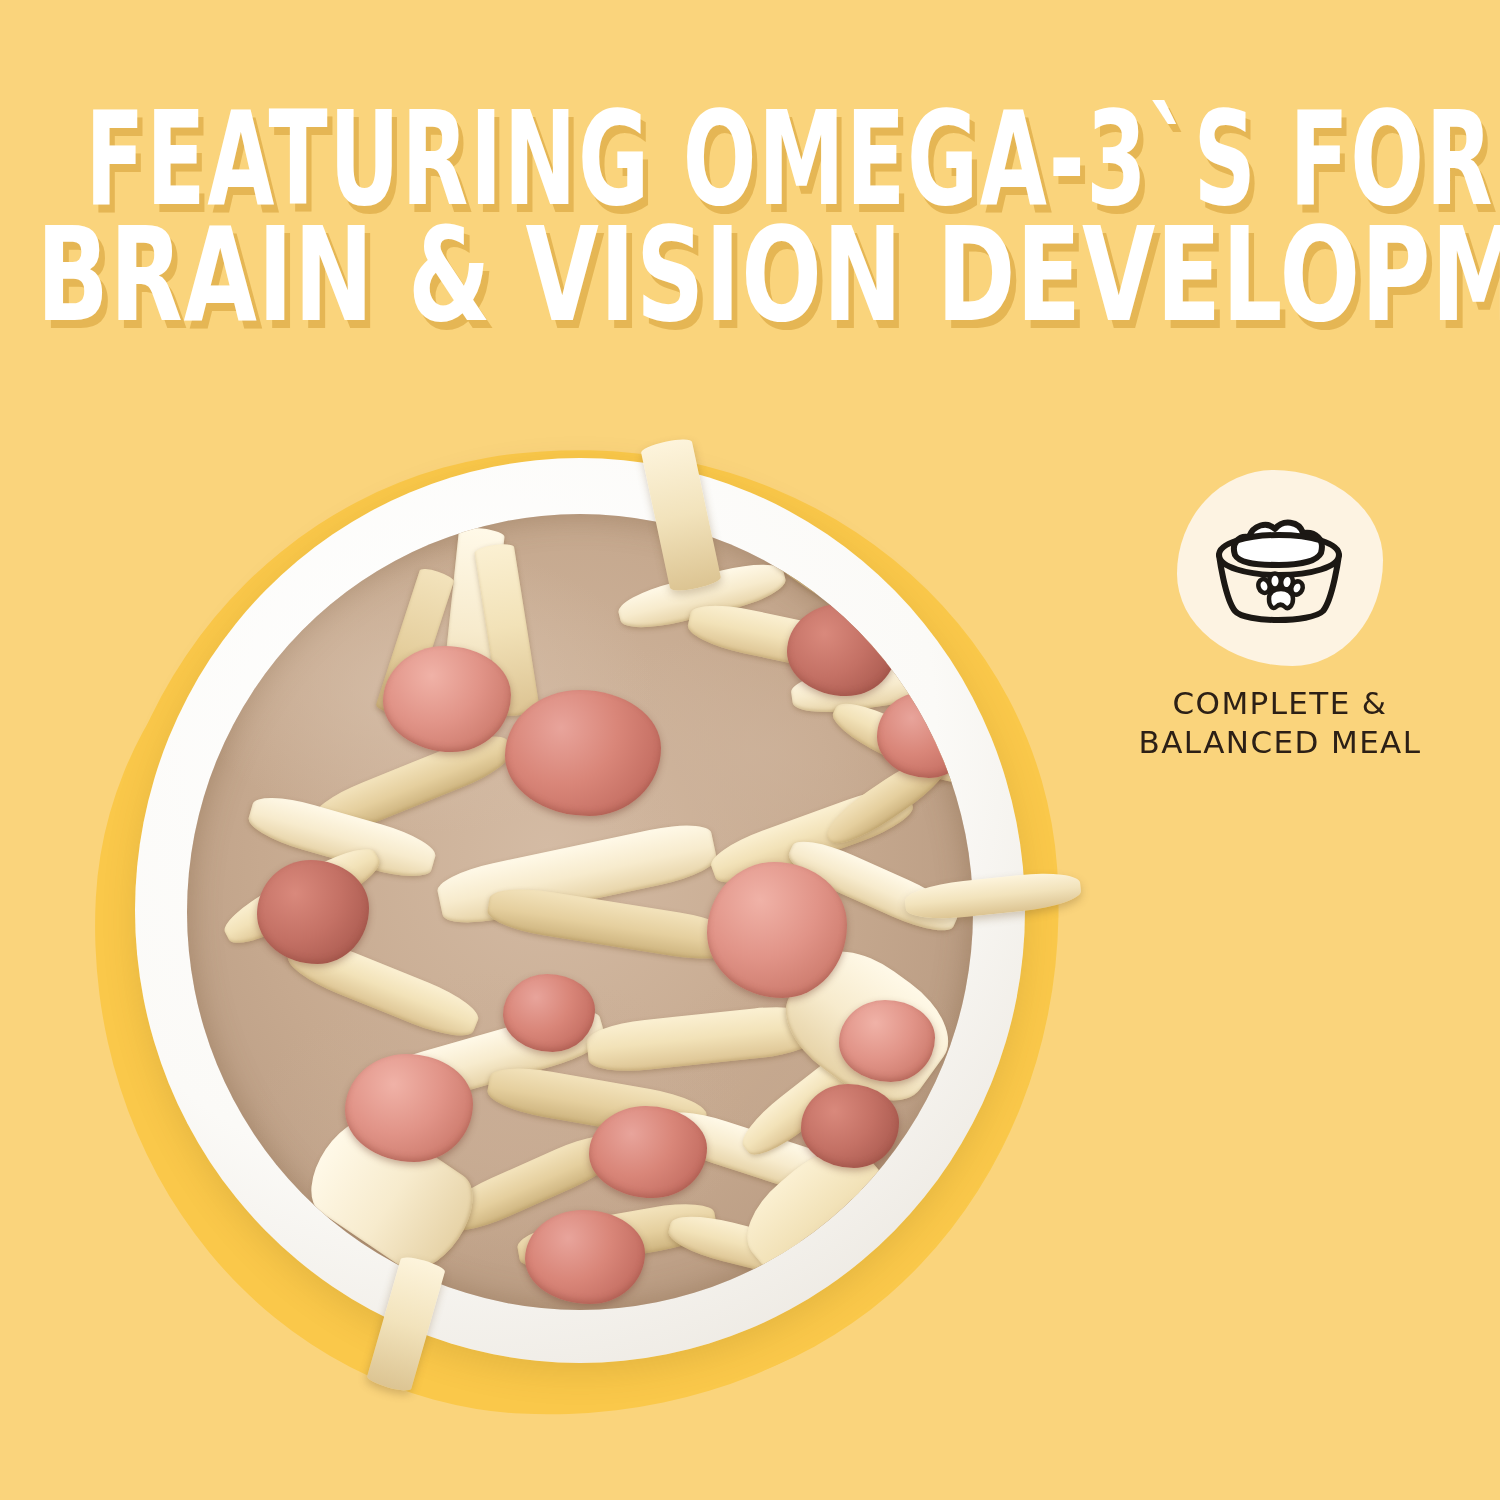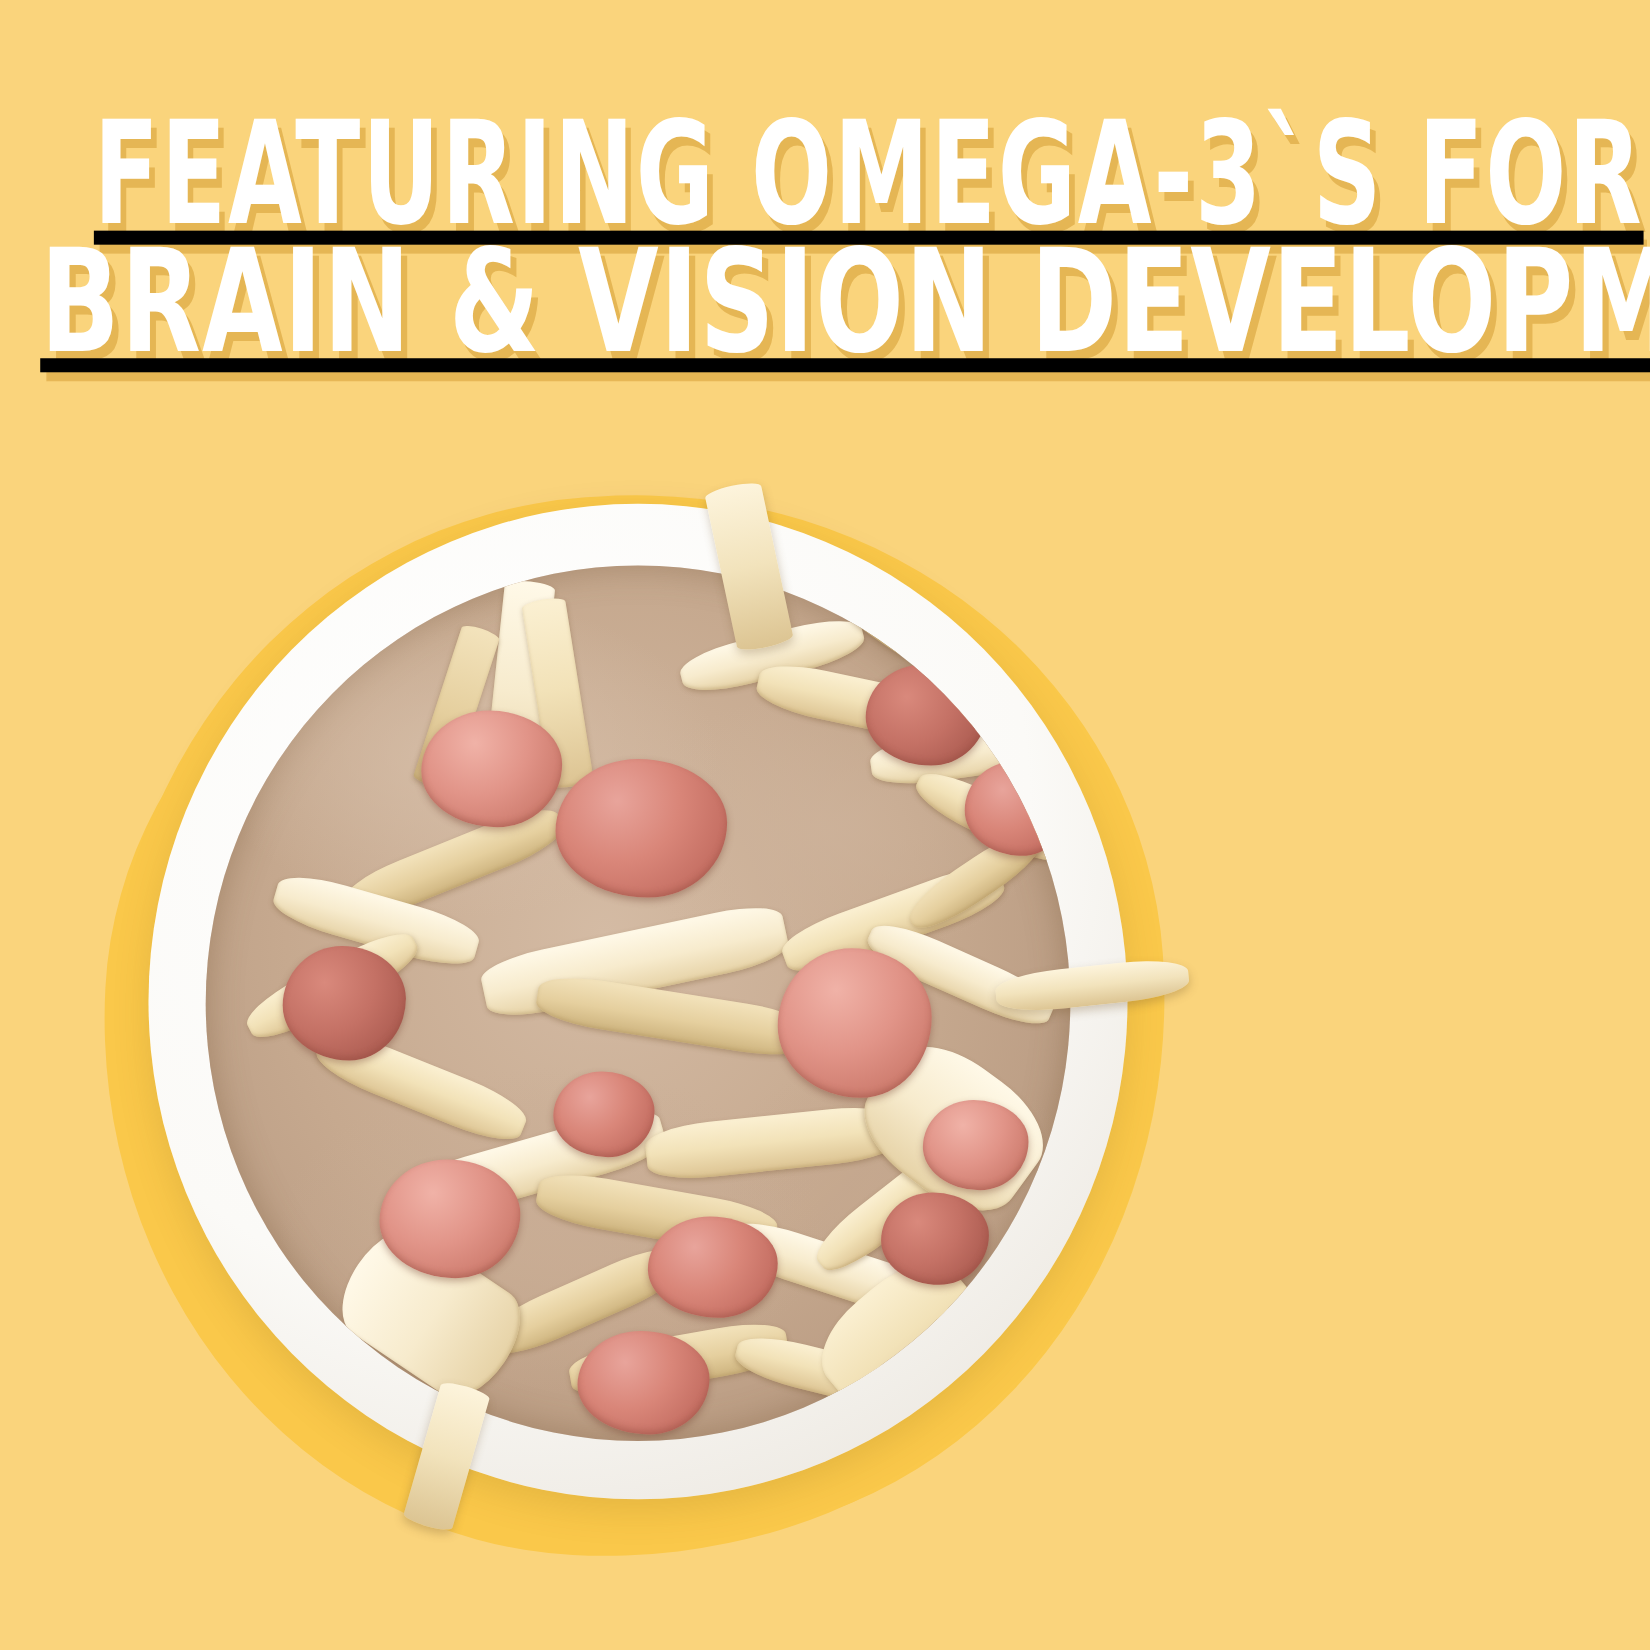--- a/index.html
+++ b/index.html
@@ -22,21 +22,20 @@
     overflow: hidden;
   }
 
   
   .headline {
     position: absolute;
     left: 0;
     top: 96px;
     width: 1219px;
     user-select: none;
-    text-decoration: underline;
   }
   .headline-line {
     display: block;
     color: #FFFFFF;
     font-family: "DejaVu Sans Condensed", "Liberation Sans Narrow", "Liberation Sans", sans-serif;
     font-weight: 700;
     text-transform: uppercase;
     white-space: nowrap;
     text-shadow: 6px 7px 0 rgba(224,174,74,0.80);
     line-height: 0.98;
@@ -275,15 +274,40 @@
       <div class="escape-shred" style="left:520px; top:-18px;  width:52px;  height:150px; transform:rotate(-12deg);"></div>
       <div class="escape-shred" style="left:770px; top:420px;  width:176px; height:36px;  transform:rotate(-6deg);"></div>
       <div class="escape-shred" style="left:248px; top:800px;  width:46px;  height:132px; transform:rotate(16deg);"></div>
     </div>
   </div>
 
   <div class="badges">
 
 
 
+    <div class="badge">
+      <div class="badge-blob">
+        <svg width="158" height="150" viewBox="0 0 158 150">
+
+          <path d="M34 62 C30 50, 38 42, 48 44 C52 32, 66 28, 74 36 C82 26, 98 28, 102 40
+                   C114 38, 124 46, 120 60 C116 68, 100 72, 78 72 C54 72, 38 70, 34 62 Z" fill="#FFFFFF" stroke="#1C1814" stroke-width="6" stroke-linecap="round" stroke-linejoin="round"></path>
+
+          <path d="M18 62 C18 62, 24 106, 34 118 C44 130, 110 130, 122 118 C132 106, 138 62, 138 62
+                   C138 74, 110 82, 78 82 C46 82, 18 74, 18 62 Z" fill="#FDF3E2" stroke="#1C1814" stroke-width="6" stroke-linecap="round" stroke-linejoin="round"></path>
+
+          <path d="M18 62 C18 50, 46 42, 78 42 C110 42, 138 50, 138 62" fill="none" stroke="#1C1814" stroke-width="6" stroke-linecap="round"></path>
+
+          <g fill="#FFFFFF" stroke="#1C1814" stroke-width="4.5" stroke-linejoin="round">
+            <ellipse cx="63" cy="93" rx="5.5" ry="7" transform="rotate(-18 63 93)"></ellipse>
+            <ellipse cx="74" cy="88" rx="5.8" ry="7.6"></ellipse>
+            <ellipse cx="86" cy="89" rx="5.8" ry="7.4" transform="rotate(12 86 89)"></ellipse>
+            <ellipse cx="96" cy="95" rx="5.5" ry="6.8" transform="rotate(24 96 95)"></ellipse>
+            <path d="M68 106 C68 98, 74 96, 80 96 C86 96, 92 99, 92 106
+                     C92 113, 87 117, 84 114 C81 111, 78 111, 75 114 C72 117, 68 113, 68 106 Z"></path>
+          </g>
+        </svg>
+      </div>
+      <div class="badge-label">COMPLETE &amp;
+BALANCED MEAL</div>
+    </div>
 
   </div>
 </div>
 
 </body></html>

